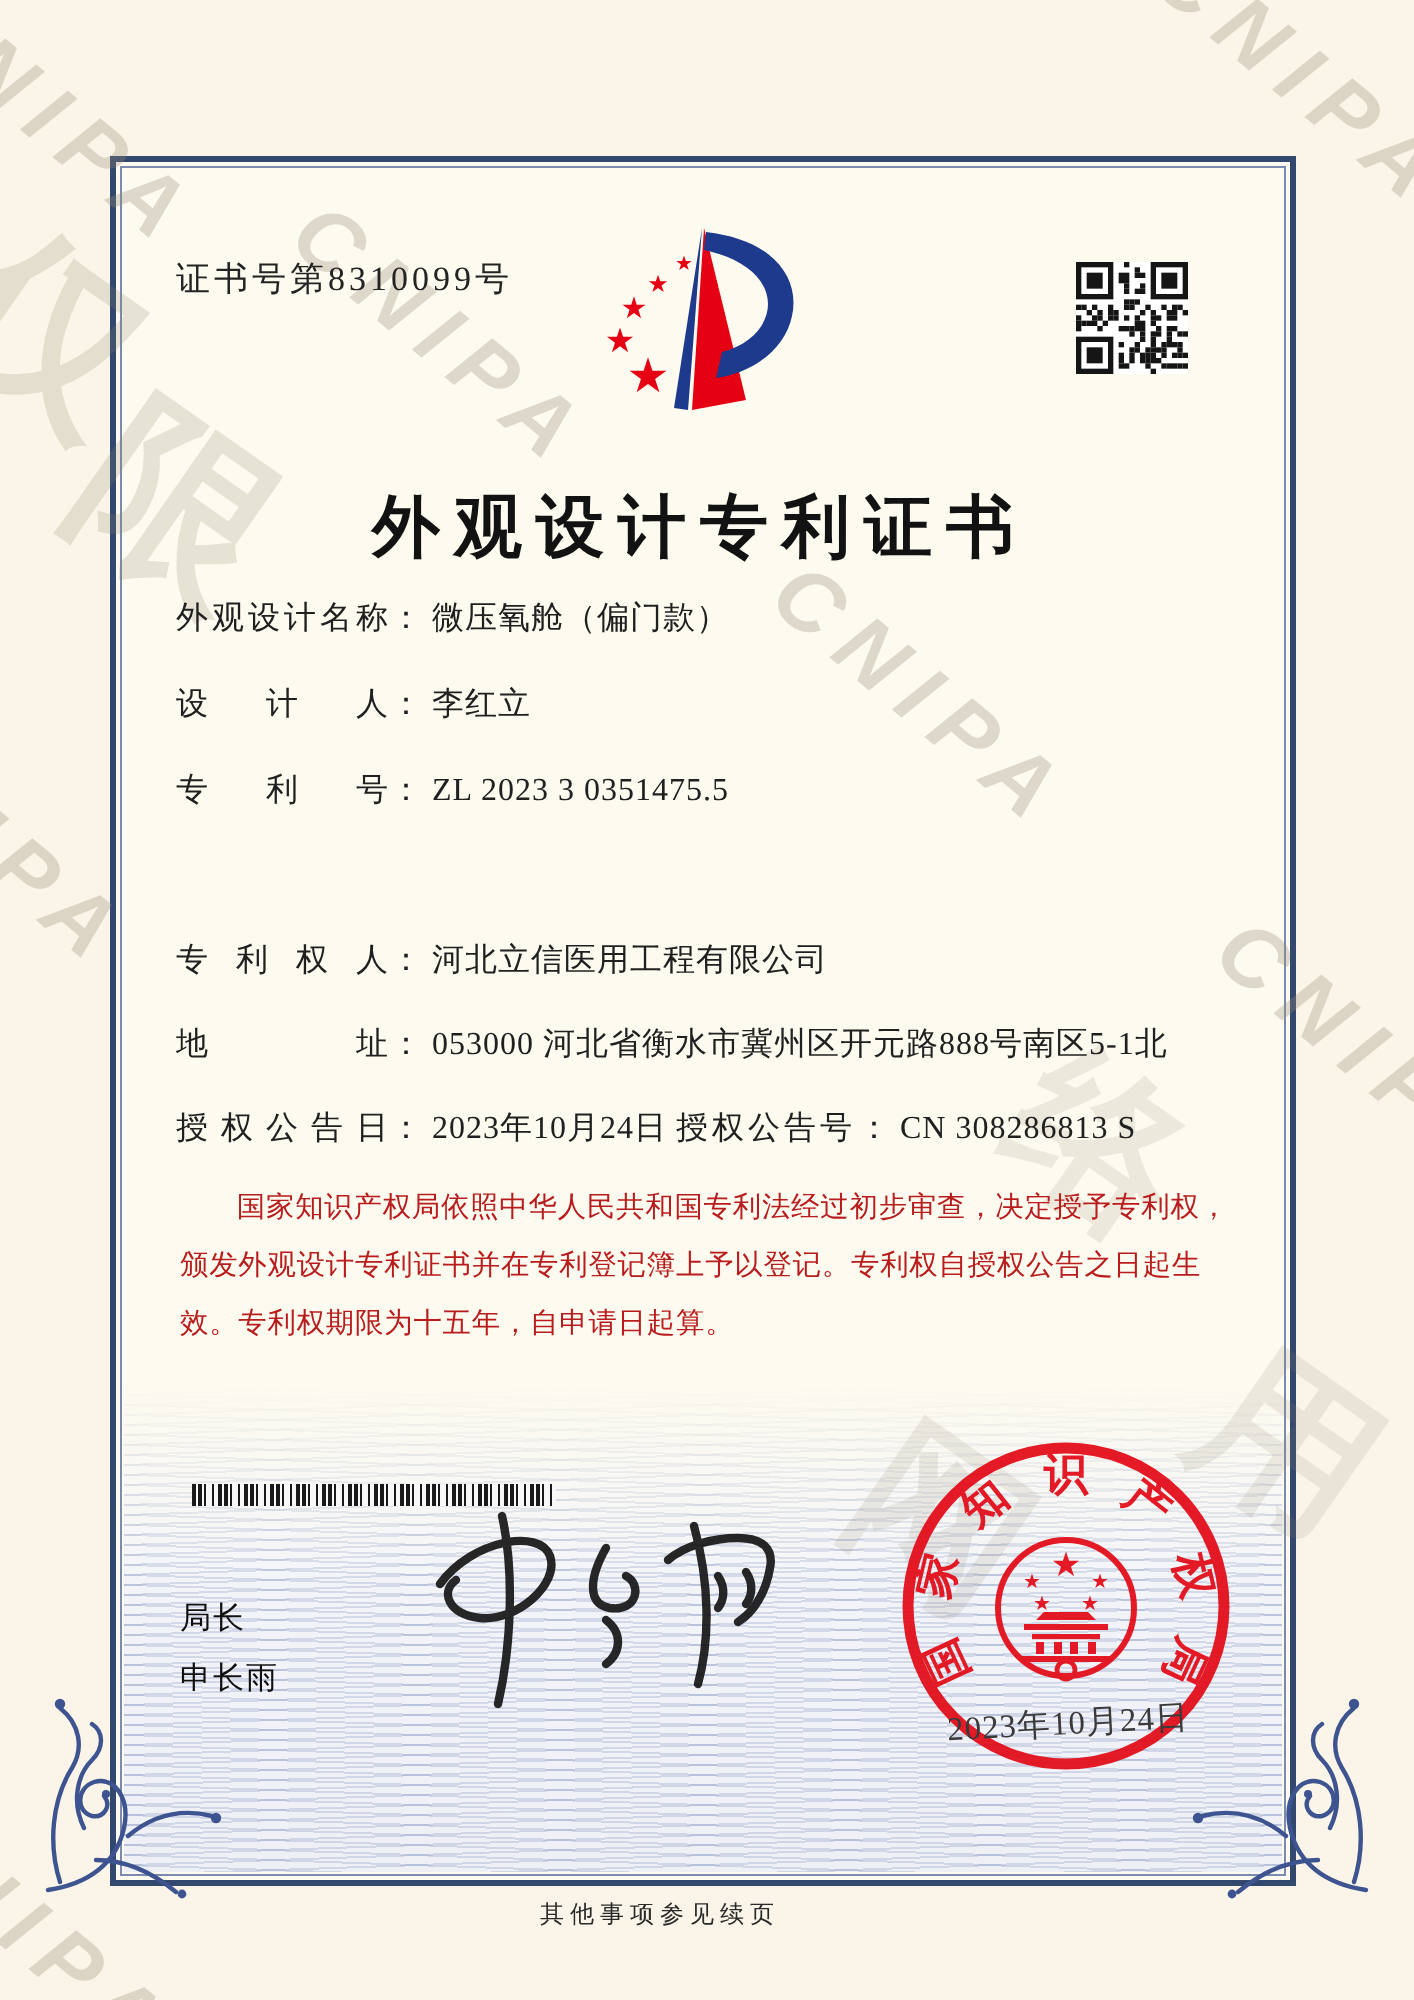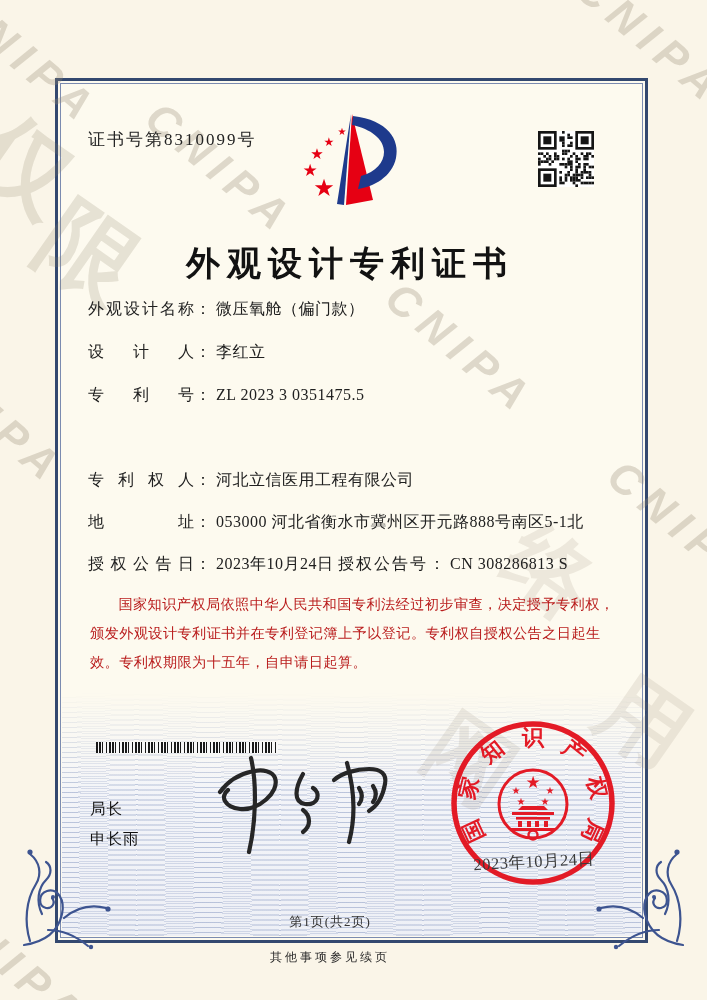--- a/index.html
+++ b/index.html
@@ -349,15 +349,14 @@
         <rect x="79" y="103" width="4" height="6"></rect>
         <rect x="87" y="103" width="4" height="6"></rect>
         <rect x="96" y="103" width="4" height="6"></rect>
         <rect x="63" y="110" width="44" height="3"></rect>
       </g>
       <circle cx="85" cy="117" r="4.5" fill="none" stroke="#e30b17" stroke-width="2.4"></circle>
     </g>
   </svg>
   <div class="seal-date">2023年10月24日</div>
 
-  <div class="page-indicator">第1页(共2页)</div>
   <div class="continuation">其他事项参见续页</div>
 </div>
 
 </body></html>

